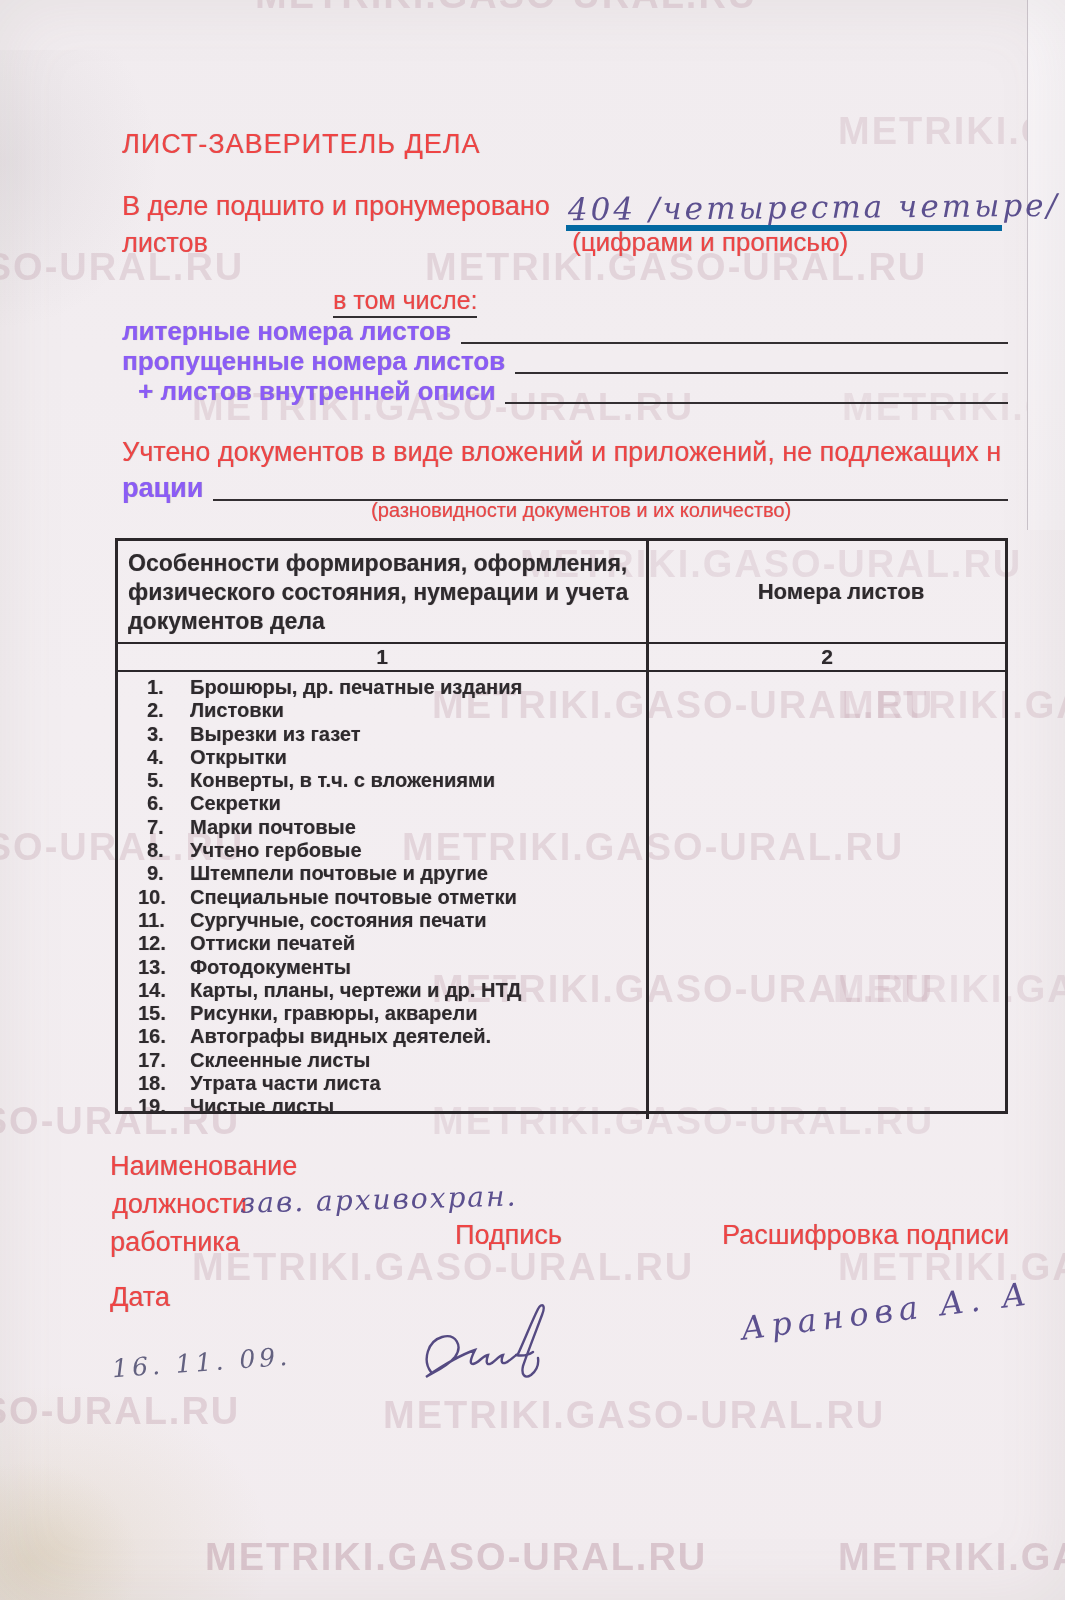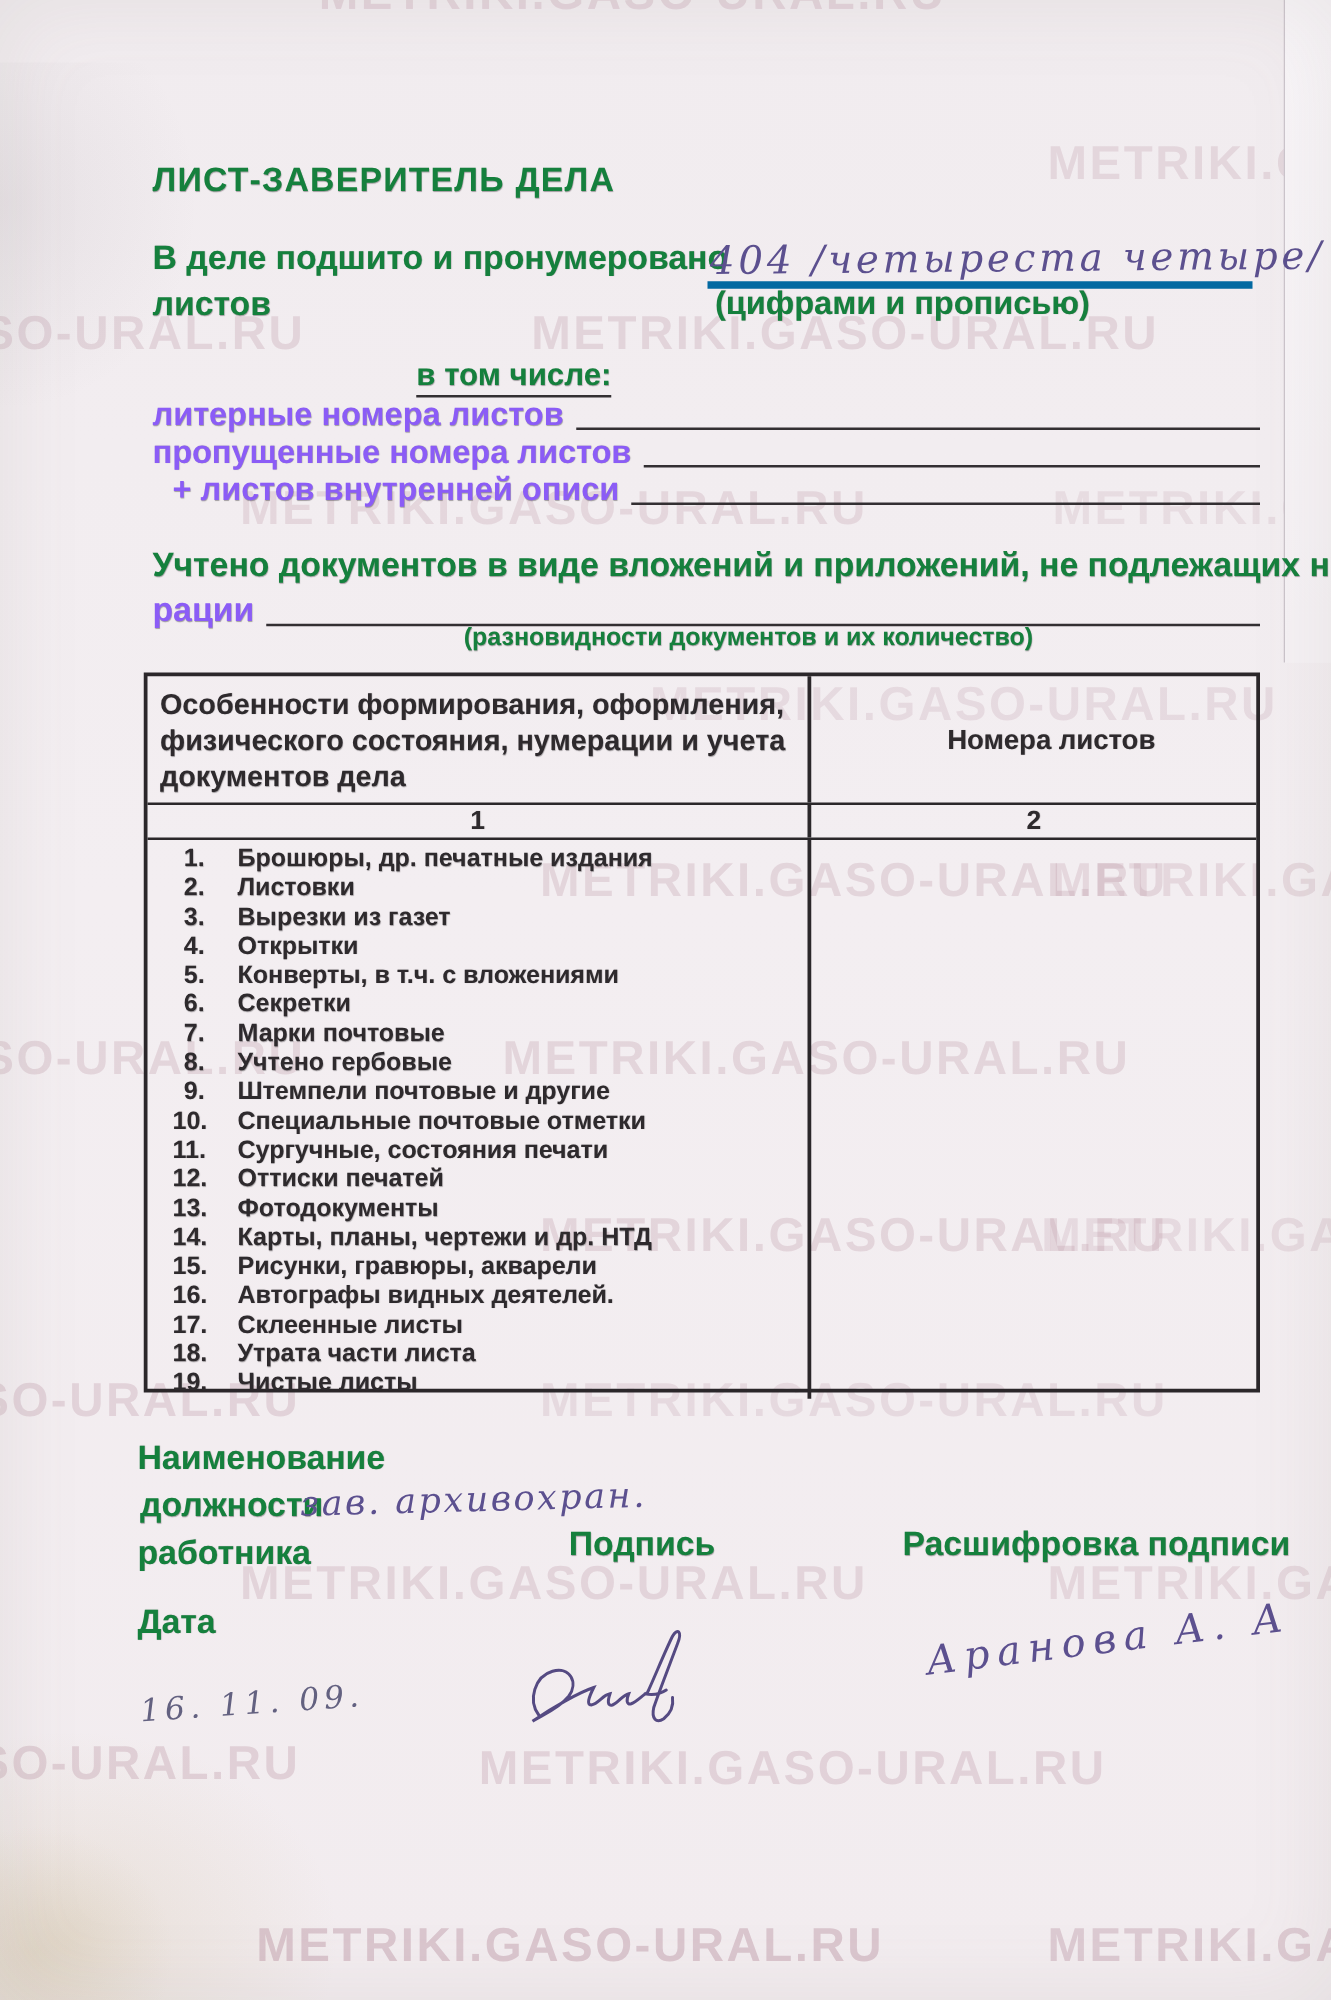--- a/index.html
+++ b/index.html
@@ -16,21 +16,21 @@
        background:radial-gradient(ellipse at 35% 65%,rgba(193,173,122,.20),transparent 65%);}
   .stain-bl2{position:absolute;left:-20px;top:1460px;width:160px;height:170px;
        background:radial-gradient(ellipse at 30% 60%,rgba(180,160,110,.18),transparent 70%);}
   .stain-tl{position:absolute;left:-60px;top:50px;width:220px;height:280px;
        background:radial-gradient(ellipse at 30% 40%,rgba(130,120,128,.10),transparent 70%);}
   .vignette{position:absolute;inset:0;box-shadow:inset 0 0 70px rgba(120,105,100,.10);}
   
   .wm{position:absolute;font-weight:bold;font-size:38px;letter-spacing:2px;
       color:rgb(188,150,165);white-space:nowrap;font-family:"Liberation Sans",sans-serif;}
   
-  .pr{position:absolute;font-weight:bold;color:#15803d;white-space:nowrap;
+  .pr{position:absolute;font-weight:normal;color:#ef4444;white-space:nowrap;
       text-shadow:.4px .4px .7px rgba(46,42,45,.4);}
   .fields{position:absolute;left:122px;top:317px;width:886px;}
   .frow{display:flex;align-items:flex-end;height:30px;font-size:26px;font-weight:bold;color:#8b5cf6;
         text-shadow:.4px .4px .7px rgba(46,42,45,.4);}
   .frow .lbl{white-space:nowrap;padding-right:10px;}
   .frow .flex-rule{flex:1;border-bottom:2.5px solid #332f32;margin-bottom:3px;}
   .frow.indent .lbl{padding-left:16px;}
   
   .ztable{position:absolute;left:115px;top:538px;width:893px;height:576px;
           border:3px solid #2b272a;box-sizing:border-box;color:#2e2a2d;font-weight:bold;

